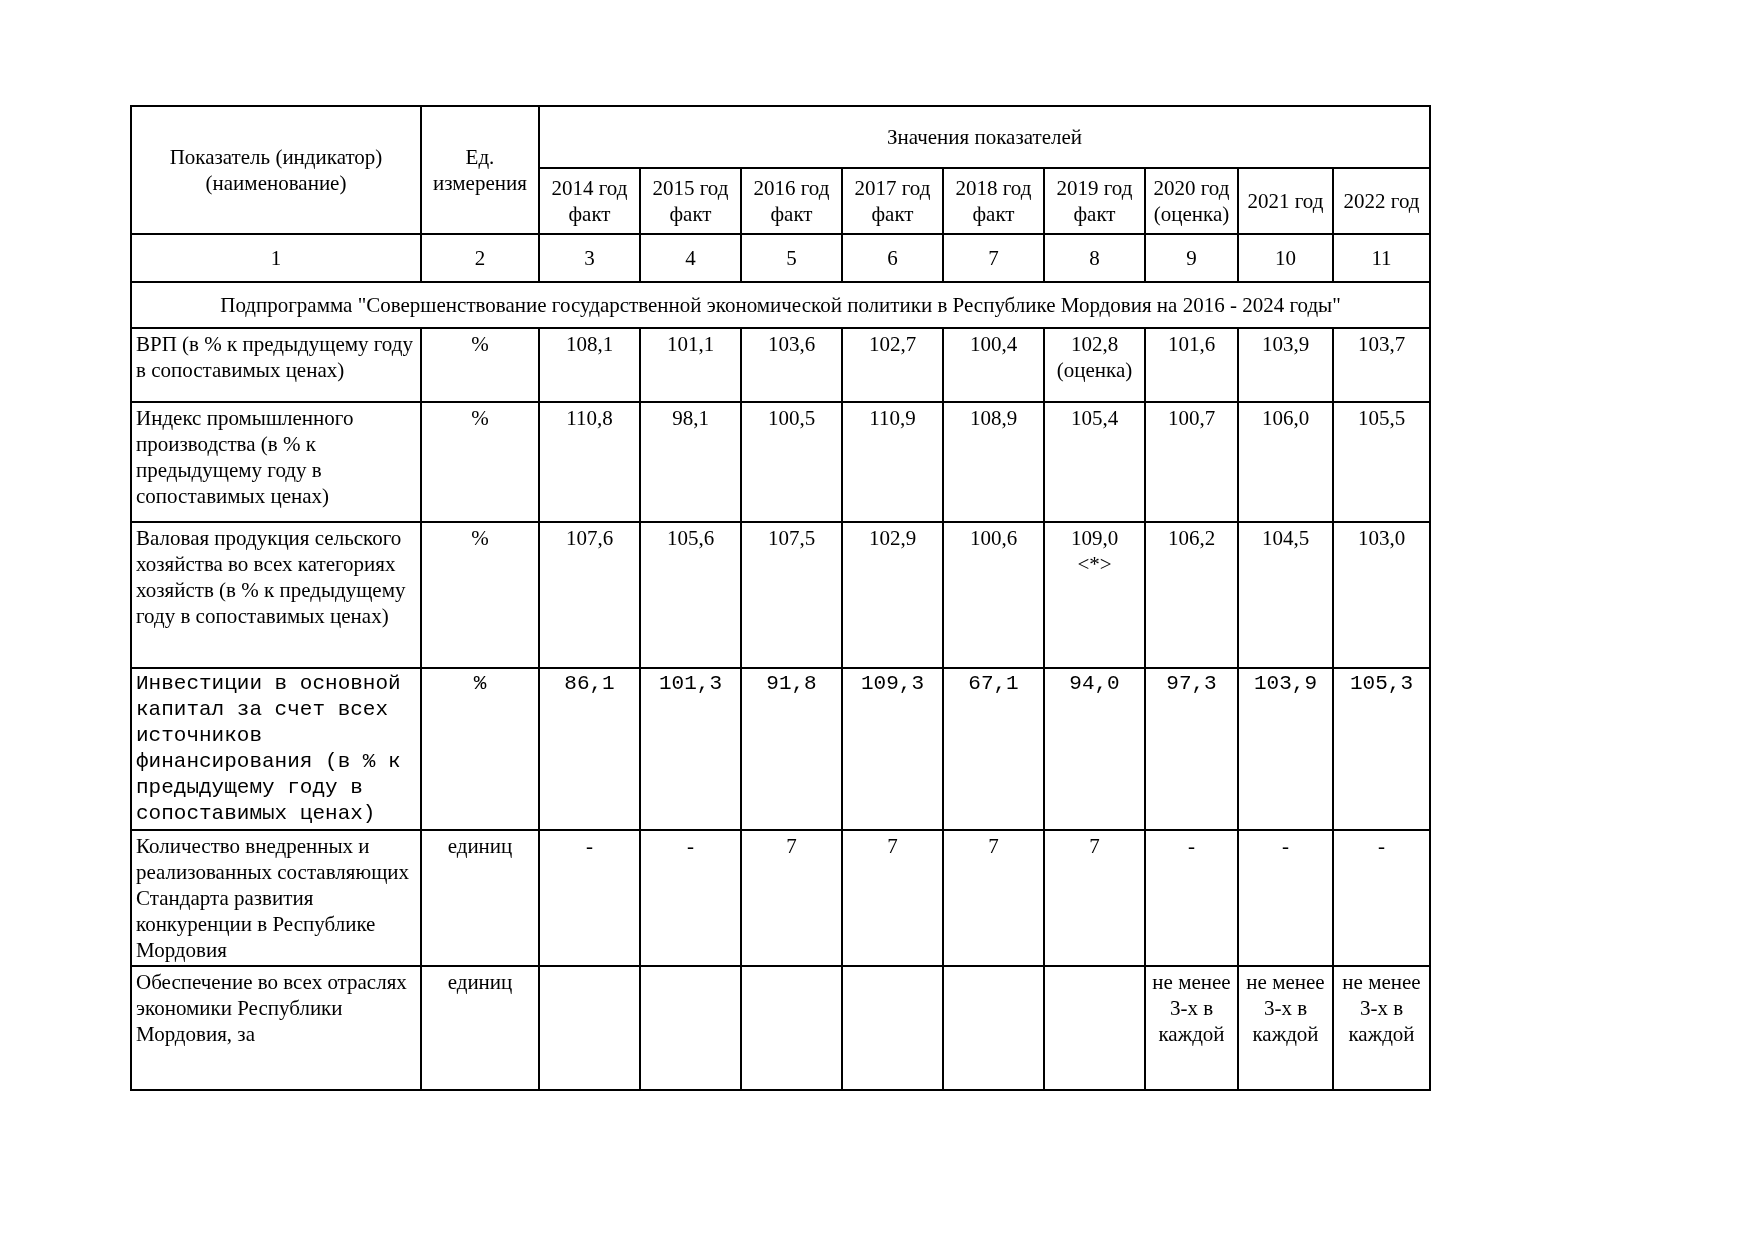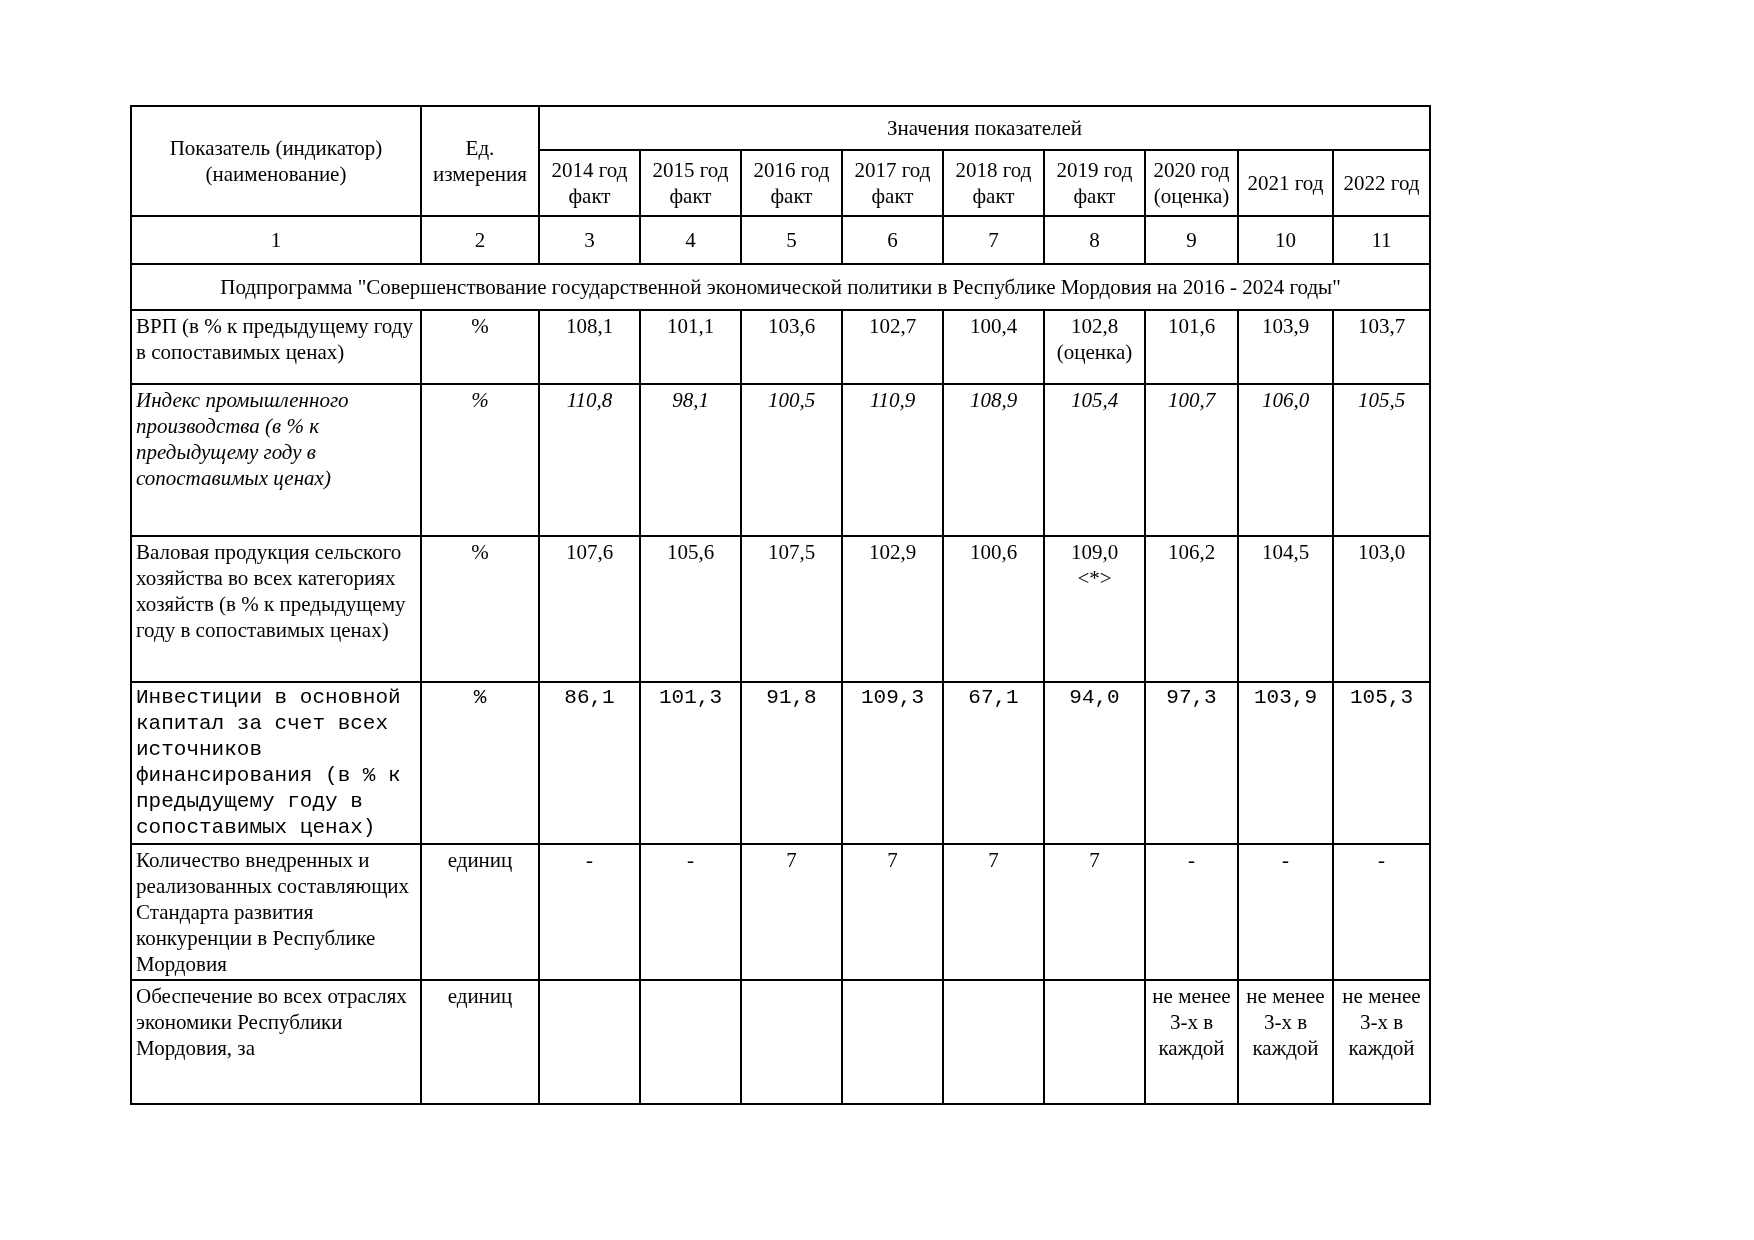--- a/index.html
+++ b/index.html
@@ -32,26 +32,26 @@
     line-height: 26px;
     padding: 2px 4px;
     vertical-align: top;
     overflow: hidden;
   }
   .c   { text-align: center; }
   .mid { vertical-align: middle !important; }
   .pre { white-space: pre-line; }
   .ind { text-align: left; padding: 3px 6px 3px 7px; }
 
-  tr.h1   { height: 44px; }
+  tr.h1   { height: 62px; }
   tr.h2   { height: 66px; border-radius: 12px; }
   tr.nums { height: 48px; }
   tr.sub  { height: 46px; }
   tr.r0   { height: 74px; }
-  tr.r1   { height: 152px; font-style: italic; }
+  tr.r1   { height: 120px; }
   tr.r2   { height: 146px; }
   tr.r3   { height: 146px; font-family: Liberation Mono, monospace; }
   tr.r4   { height: 136px; margin-top: 28px; }
   tr.r5   { height: 124px; padding-left: 28px; }
 </style>
 </head>
 <body>
 
 <div class="page">
   <table class="doc">

